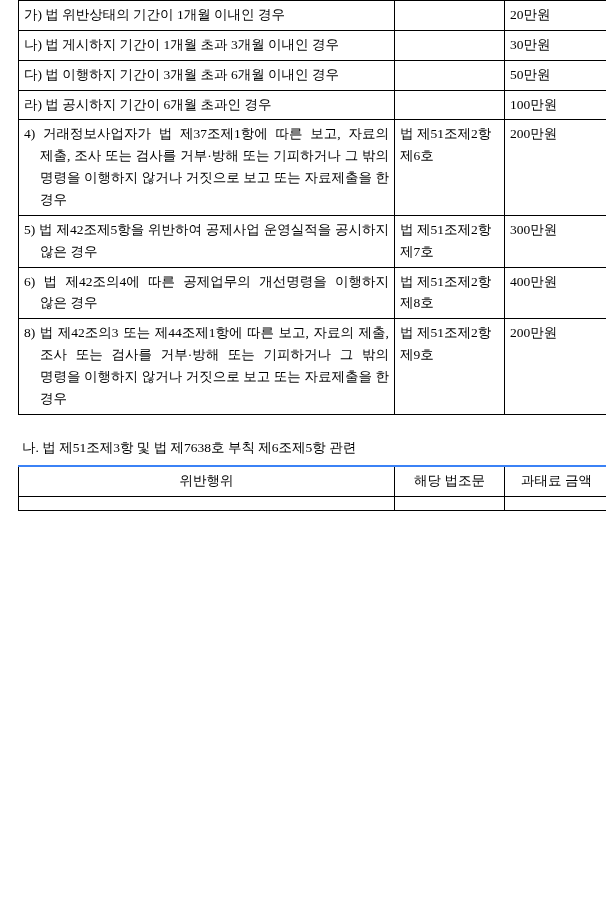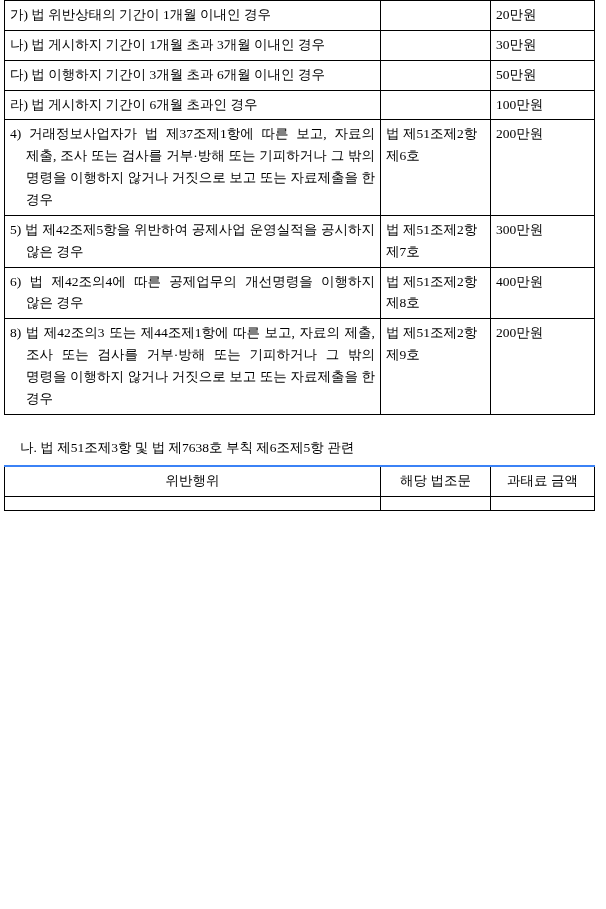--- a/index.html
+++ b/index.html
@@ -13,21 +13,21 @@
     font-family: "Liberation Serif", "DejaVu Serif", serif;
     color: #000000;
     font-size: 13.5px;
     overflow: hidden;
   }
   .page {
     position: relative;
     width: 606px;
     height: 735px;
     box-sizing: border-box;
-    padding: 0 4px;
+    padding: 0 18px;
   }
   table.doc-table {
     border-collapse: collapse;
     width: 590px;
     table-layout: fixed;
   }
   table.doc-table td,
   table.doc-table th {
     border: 1px solid #000000;
     padding: 3px 5px 4px 5px;
@@ -62,21 +62,21 @@
   .indent-2 {
     display: block;
     padding-left: 16px;
     text-indent: -16px;
   }
   .hdr-row td {
     text-align: center;
     border-top: 1px solid #000;
   }
   .section-title {
-    margin: 22px 0 7px 16px;
+    margin: 22px 0 7px 4px;
     font-size: 13.5px;
     line-height: 1.6;
   }
   .tbl-b {
     border-top: 2px solid #3b82f6;
   }
   .tbl-b td {
     border-bottom: none;
     border-top: none;
   }
@@ -120,21 +120,21 @@
       </tr>
       <tr>
         <td class="cell-act">
             <span class="indent-2">다) 법 이행하지 기간이 3개월 초과 6개월 이내인 경우</span>
           </td>
         <td class="cell-center"><span></span></td>
         <td class="cell-center"><span>50만원</span></td>
       </tr>
       <tr>
         <td class="cell-act">
-            <span class="indent-2">라) 법 게시하지 기간이 6개월 초과인 경우</span>
+            <span class="indent-2">라) 법 공시하지 기간이 6개월 초과인 경우</span>
           </td>
         <td class="cell-center"><span></span></td>
         <td class="cell-center"><span>100만원</span></td>
       </tr>
       <tr>
         <td class="cell-act">
             <span class="indent-2">4) 거래정보사업자가 법 제37조제1항에 따른 보고, 자료의 제출, 조사 또는 검사를 거부·방해 또는 기피하거나 그 밖의 명령을 이행하지 않거나 거짓으로 보고 또는 자료제출을 한 경우</span>
           </td>
         <td class="cell-center"><span>법 제51조제2항 제6호</span></td>
         <td class="cell-center"><span>200만원</span></td>

